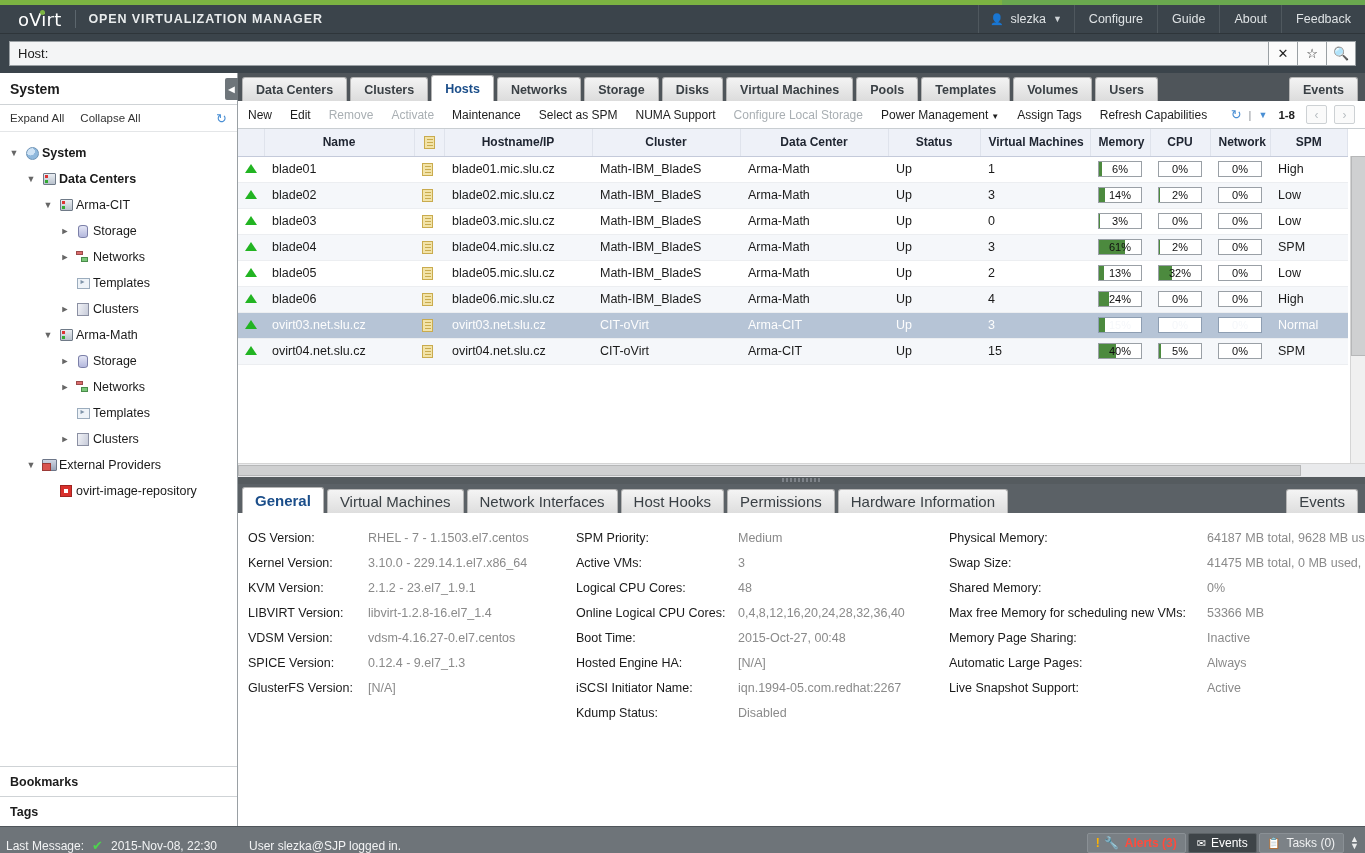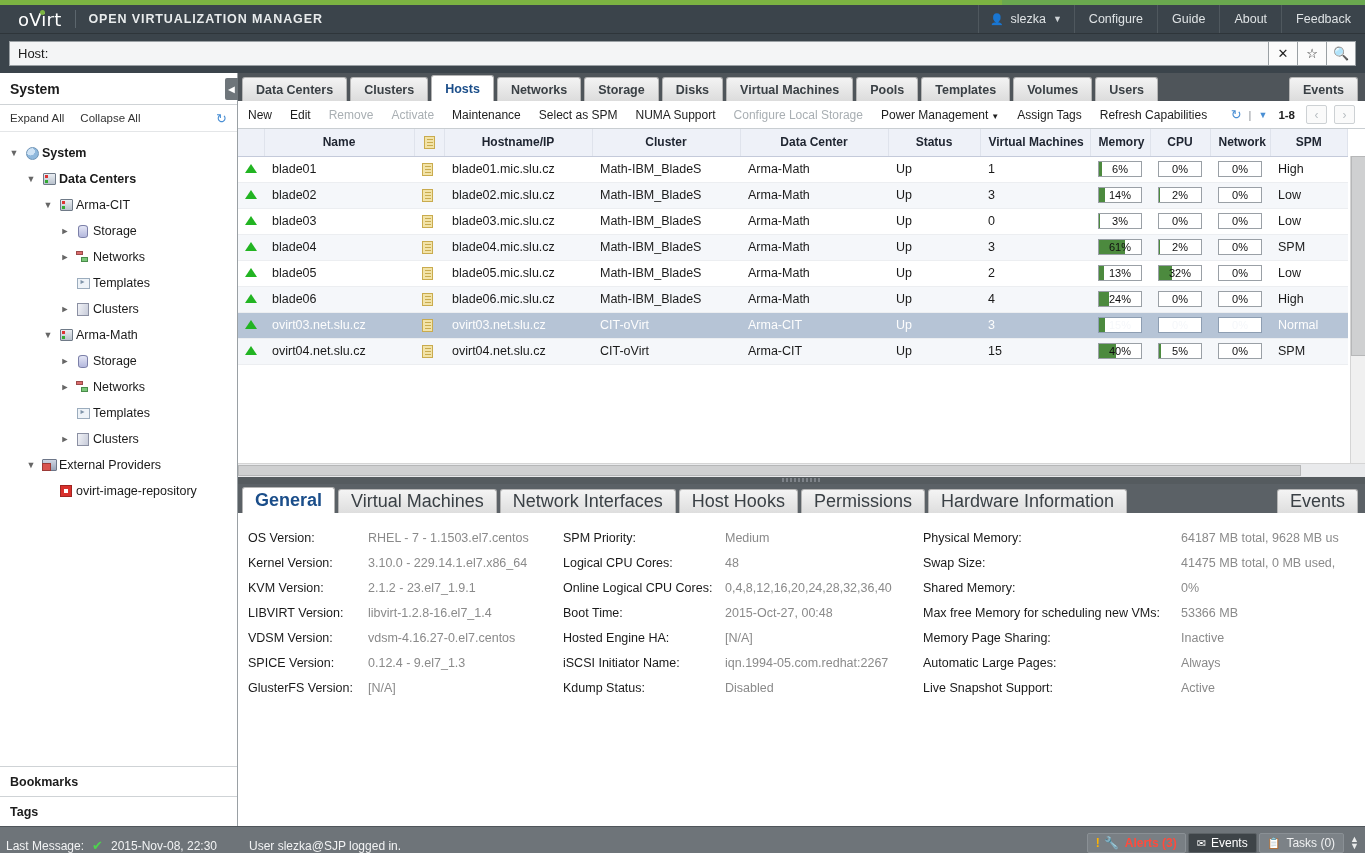--- a/index.html
+++ b/index.html
@@ -229,28 +229,28 @@
   
   .detail { background: #fff; height: 327px; position: relative; }
   .dtabs {
     height: 29px; background: #5b6166; display: flex; align-items: flex-end;
     padding-left: 4px; position: relative;
   }
   .dtab {
     height: 24px; margin-right: 3px; padding: 0 12px;
     background: linear-gradient(#f4f4f4,#dedede);
     border: 1px solid #b4b4b4; border-bottom: none; border-radius: 3px 3px 0 0;
-    display: flex; align-items: center; font-size: 18px; color: #3a4045; cursor: pointer;
+    display: flex; align-items: center; font-size: 15px; color: #3a4045; cursor: pointer;
   }
   .dtab.active { background: #fff; color: #1b4e8a; font-weight: bold; height: 26px; }
   .dtab.events-btn {
     position: absolute; right: 4px; background: linear-gradient(#f4f4f4,#dedede);
     border: 1px solid #b4b4b4; border-bottom: none; color: #3a4045;
   }
-  .dbody { display: flex; padding: 12px 0 0 0; gap: 0; }
+  .dbody { display: flex; padding: 12px 0 0 0; gap: 13px; }
   .dcol { flex: 0 0 auto; }
   .dcol1 { width: 325px; padding-left: 10px; }
   .dcol2 { width: 360px; }
   .dcol3 { width: 440px; }
   .drow { display: flex; height: 25px; align-items: center; font-size: 12.5px; }
   .dlabel { color: #1a1a1a; white-space: nowrap; }
   .dvalue { color: #8a8a8a; white-space: nowrap; overflow: hidden; }
   .dcol1 .dlabel { width: 120px; }
   .dcol2 .dlabel { width: 162px; }
   .dcol3 .dlabel { width: 258px; }
@@ -680,20 +680,24 @@
                 <span class="dlabel">GlusterFS Version:</span>
                 <span class="dvalue">[N/A]</span>
               </div>
             </div>
           <div class="dcol dcol2" id="dcol2">
               <div class="drow">
                 <span class="dlabel">SPM Priority:</span>
                 <span class="dvalue">Medium</span>
               </div>
               <div class="drow">
+                <span class="dlabel">Active VMs:</span>
+                <span class="dvalue">3</span>
+              </div>
+              <div class="drow">
                 <span class="dlabel">Logical CPU Cores:</span>
                 <span class="dvalue">48</span>
               </div>
               <div class="drow">
                 <span class="dlabel">Online Logical CPU Cores:</span>
                 <span class="dvalue">0,4,8,12,16,20,24,28,32,36,40</span>
               </div>
               <div class="drow">
                 <span class="dlabel">Boot Time:</span>
                 <span class="dvalue">2015-Oct-27, 00:48</span>

